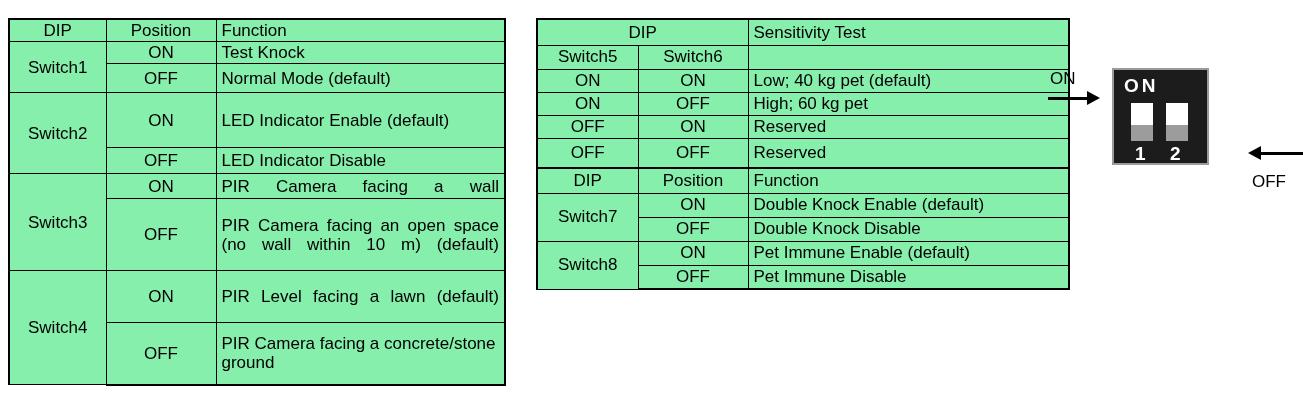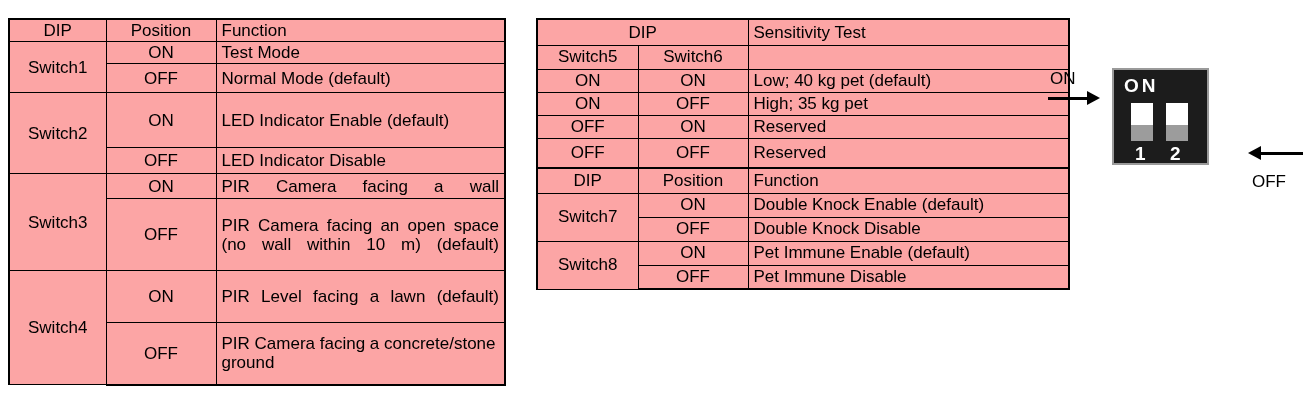--- a/index.html
+++ b/index.html
@@ -21,21 +21,21 @@
     border-collapse: collapse;
     table-layout: fixed;
     background: #ffffff;
   }
   .dip-table td {
     border: 1px solid #000000;
     padding: 1px 5px;
     font-size: 17px;
     line-height: 1.12;
     vertical-align: middle;
-    background: #fca5a5;
+    background: #86efac;
     box-sizing: border-box;
   }
   .dip-table .outer-top td    { border-top-width: 2px; }
   .hdr {
     background: #ccf5cc;
     text-align: center;
   }
   .hdr.left-al { text-align: left; }
   .sw {
     background: #ffff99;
@@ -175,21 +175,21 @@
     <tbody>
       <tr class="outer-top">
         <td class="hdr thick-top thick-left">DIP</td>
         <td class="hdr thick-top">Position</td>
         <td class="hdr left-al thick-top thick-right">Function</td>
       </tr>
 
       <tr>
         <td class="sw thick-left" rowspan="2" style="height:29px">Switch1</td>
         <td class="ctr">ON</td>
-        <td class="lft thick-right">Test Mode</td>
+        <td class="lft thick-right">Test Knock</td>
       </tr>
       <tr>
         <td class="ctr" style="height:29px">OFF</td>
         <td class="lft thick-right">Normal Mode (default)</td>
       </tr>
 
       <tr>
         <td class="sw thick-left" rowspan="2">Switch2</td>
         <td class="ctr" style="height:55px">ON</td>
         <td class="lft thick-right">LED Indicator Enable (default)</td>
@@ -241,21 +241,21 @@
       </tr>
 
       <tr>
         <td class="ctr thick-left" style="height:23px">ON</td>
         <td class="ctr">ON</td>
         <td class="lft thick-right">Low; 40 kg pet (default)</td>
       </tr>
       <tr>
         <td class="ctr thick-left" style="height:23px">ON</td>
         <td class="ctr">OFF</td>
-        <td class="lft thick-right">High; 35 kg pet</td>
+        <td class="lft thick-right">High; 60 kg pet</td>
       </tr>
       <tr>
         <td class="ctr thick-left" style="height:23px">OFF</td>
         <td class="ctr">ON</td>
         <td class="lft thick-right">Reserved</td>
       </tr>
       <tr>
         <td class="ctr thick-left" style="height:30px">OFF</td>
         <td class="ctr">OFF</td>
         <td class="lft thick-right">Reserved</td>

